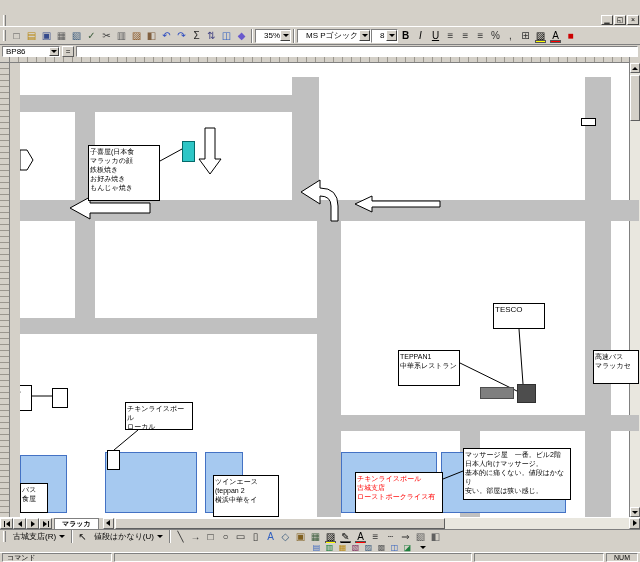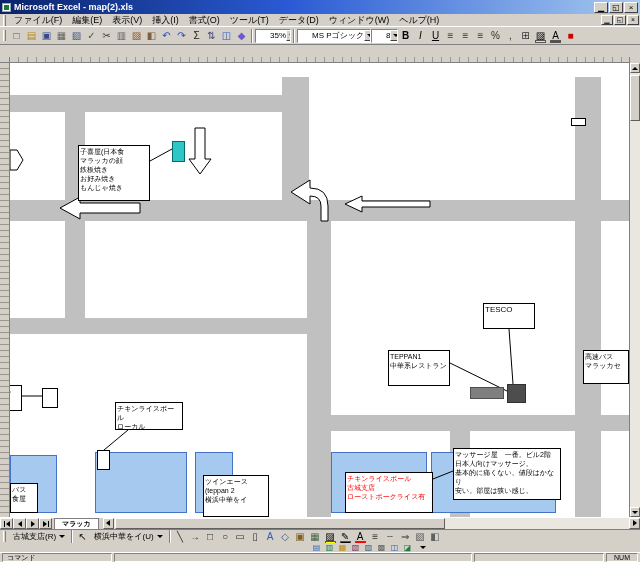--- a/index.html
+++ b/index.html
@@ -31,21 +31,21 @@
 
   
   .toolbar { position:absolute; top:27px; left:0; right:0; height:18px; display:flex; align-items:center; padding:0 2px; border-bottom:1px solid #808080; }
   .tb-icon { width:15px; height:14px; display:flex; align-items:center; justify-content:center;
     font-size:10px; position:relative; flex:none; }
   .tb-icon span { line-height:1; }
   .tb-icon .cbar { position:absolute; left:2px; right:2px; bottom:0; height:3px; border:1px solid #555; }
   .tb-icon.small { width:13px; height:9px; font-size:8px; }
   .tb-sep { width:2px; height:14px; border-left:1px solid #808080; border-right:1px solid #fff; margin:0 2px; flex:none; }
   .combo { height:14px; background:#fff; border:1px solid; border-color:#808080 #fff #fff #808080;
-    display:flex; align-items:center; font-size:8px; padding-left:14px; flex:none; white-space:nowrap; overflow:hidden; }
+    display:flex; align-items:center; font-size:8px; padding-left:8px; flex:none; white-space:nowrap; overflow:hidden; }
   .combo .drop { width:11px; height:11px; margin-left:auto; background:#d4d0c8;
     border:1px solid; border-color:#fff #404040 #404040 #fff; display:flex; align-items:center; justify-content:center; flex:none; }
   .tri-down { width:0; height:0; border-left:3px solid transparent; border-right:3px solid transparent; border-top:3px solid #000; }
   .tri-up { width:0; height:0; border-left:3px solid transparent; border-right:3px solid transparent; border-bottom:3px solid #000; }
   .tri-left { width:0; height:0; border-top:3px solid transparent; border-bottom:3px solid transparent; border-right:4px solid #000; }
   .tri-right { width:0; height:0; border-top:3px solid transparent; border-bottom:3px solid transparent; border-left:4px solid #000; }
 
   
   .formulabar { position:absolute; top:45px; left:0; right:0; height:12px; display:flex; align-items:center; padding:0 2px; gap:2px; }
   .namebox { width:58px; height:11px; background:#fff; border:1px solid; border-color:#808080 #fff #fff #808080;
@@ -54,21 +54,21 @@
   .eq-btn { width:12px; height:11px; font-size:8px; text-align:center; line-height:10px; }
   .fx-field { flex:1; height:11px; background:#fff; border:1px solid; border-color:#808080 #fff #fff #808080; }
 
   
   .worksheet { position:absolute; top:57px; left:0; width:640px; height:460px; background:#d4d0c8; }
   .ws-corner { position:absolute; left:0; top:0; width:10px; height:6px; background:#d4d0c8; border-right:1px solid #808080; border-bottom:1px solid #808080; }
   .colhead { position:absolute; left:10px; top:0; width:619px; height:6px;
     background:repeating-linear-gradient(90deg,#d4d0c8 0 8px,#9a968e 8px 9px); border-bottom:1px solid #808080; }
   .rowhead { position:absolute; left:0; top:6px; width:10px; height:454px;
     background:repeating-linear-gradient(180deg,#d4d0c8 0 5px,#9a968e 5px 6px); border-right:1px solid #808080; }
-  .canvas { position:absolute; left:10px; top:6px; width:619px; height:454px; background:#fff; overflow:hidden;padding-left:16px; }
+  .canvas { position:absolute; left:20px; top:6px; width:619px; height:454px; background:#fff; overflow:hidden;padding-left:16px; }
 
   .road  { position:absolute; background:#c0c0c0; z-index:1; }
   .water { position:absolute; background:#a6c9f0; border:1px solid #4472c4; z-index:2; }
   .map-svg { position:absolute; left:0; top:0; z-index:3; }
   .map-svg polygon, .map-svg path { fill:#fff; stroke:#000; stroke-width:1; }
   .map-svg line { stroke:#000; stroke-width:1; }
   .shape { position:absolute; z-index:4; }
   .mapbox { position:absolute; z-index:5; background:#fff; border:1px solid #000;
     font-size:7px; line-height:9px; padding:1px 1px; white-space:pre-line; overflow:hidden; }
   .mapbox.f8 { font-size:8px; line-height:10px; }
@@ -102,43 +102,23 @@
   .statusbar { position:absolute; top:552px; left:0; right:0; height:10px; display:flex; align-items:center; padding:0 2px; gap:2px; border-top:1px solid #fff; }
   .sb-panel { height:9px; font-size:7px; line-height:8px; padding:0 4px;
     border:1px solid; border-color:#808080 #fff #fff #808080; white-space:nowrap; }
   .sb-stretch { flex:1; }
 </style>
 </head>
 <body>
 
 <div id="app">
 
-  <div class="titlebar">
-    <div class="app-icon"></div>
-    <div class="title">Microsoft Excel - map(2).xls</div>
-    <div style="display:flex;gap:1px;">
-        <div class="win-btn">▁</div>
-        <div class="win-btn">◱</div>
-        <div class="win-btn">×</div>
-      </div>
-  </div>
 
   <div class="menubar">
     <div class="grip"></div>
-    <div style="display:flex;">
-        <span class="menu-item">ファイル(F)</span>
-        <span class="menu-item">編集(E)</span>
-        <span class="menu-item">表示(V)</span>
-        <span class="menu-item">挿入(I)</span>
-        <span class="menu-item">書式(O)</span>
-        <span class="menu-item">ツール(T)</span>
-        <span class="menu-item">データ(D)</span>
-        <span class="menu-item">ウィンドウ(W)</span>
-        <span class="menu-item">ヘルプ(H)</span>
-      </div>
     <div class="spacer"></div>
     <div style="display:flex;">
         <div class="wb-btn">▁</div>
         <div class="wb-btn">◱</div>
         <div class="wb-btn">×</div>
       </div>
   </div>
 
   <div class="toolbar">
     <div class="grip"></div>
@@ -247,20 +227,30 @@
         <div class="tb-icon">
           <span>A</span>
           <div class="cbar" style="background: rgb(255, 0, 0);"></div>
         </div>
         <div class="tb-icon">
           <span style="color: rgb(204, 0, 0);">■</span>
         </div>
       </div>
   </div>
 
+  <div class="formulabar">
+    <div class="namebox">
+      <span>BP86</span>
+      <span class="drop">
+          <span class="tri-down"></span>
+        </span>
+    </div>
+    <div class="eq-btn raised">=</div>
+    <div class="fx-field"></div>
+  </div>
 
   <div class="worksheet">
     <div class="ws-corner"></div>
     <div class="colhead"></div>
     <div class="rowhead"></div>
 
     <div class="canvas">
 
       <div class="road" style="left:0;top:32px;width:273px;height:17px;"></div>
       <div class="road" style="left:272px;top:14px;width:27px;height:144px;"></div>
@@ -371,21 +361,21 @@
     <div class="grip"></div>
     <div class="draw-label">
       <span>古城支店(R)</span>
         <span class="tri-down"></span>
     </div>
     <div class="tb-sep"></div>
     <div class="tb-icon">
         <span>↖</span>
       </div>
     <div class="draw-label">
-      <span>横浜中華をイ(U)</span>
+      <span>値段はかなり(U)</span>
         <span class="tri-down"></span>
     </div>
     <div class="tb-sep"></div>
     <div style="display:flex;align-items:center;">
         <div class="tb-icon">
           <span style="color: rgb(48, 48, 48);">╲</span>
         </div>
         <div class="tb-icon">
           <span style="color: rgb(48, 48, 48);">→</span>
         </div>

